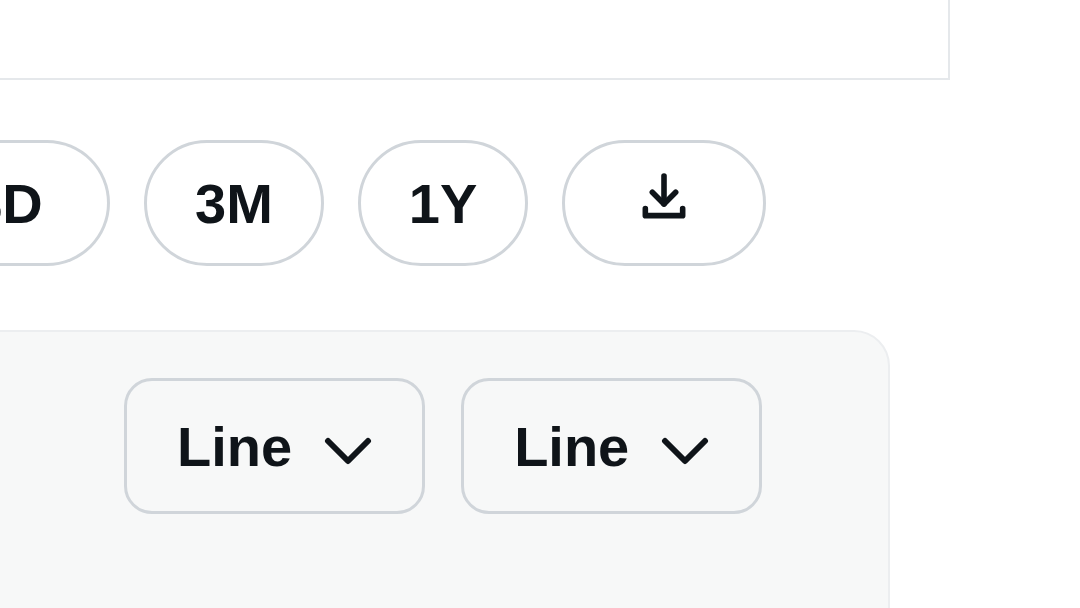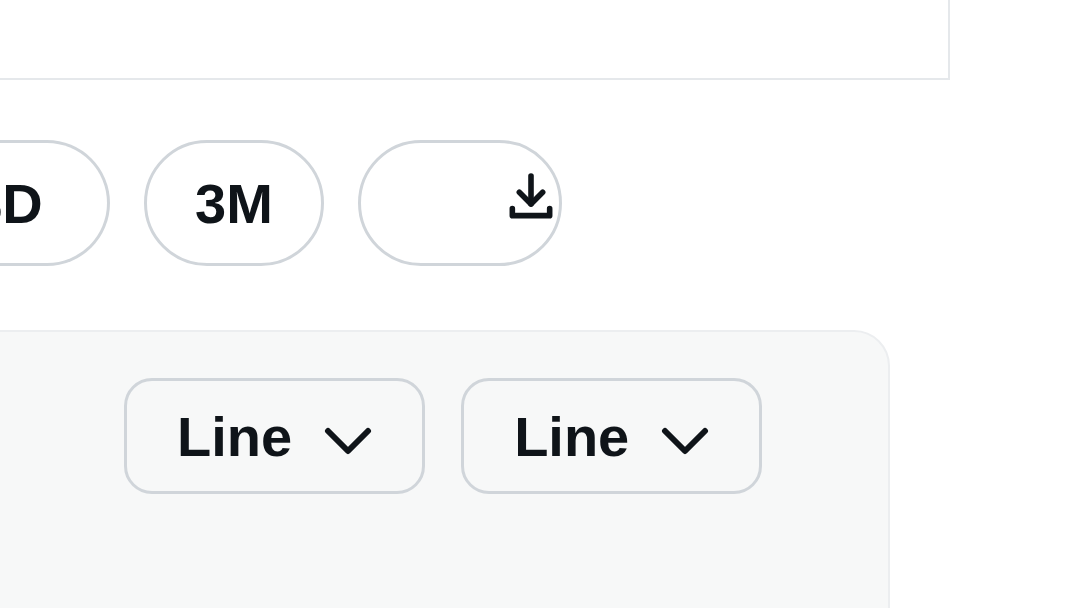--- a/index.html
+++ b/index.html
@@ -32,21 +32,21 @@
       gap: 34px;
       align-items: center;
     }
     .pill-button {
       height: 126px;
       border: 3px solid #d0d5da;
       border-radius: 64px;
       background: #ffffff;
       display: flex;
       align-items: center;
-      justify-content: flex-end;
+      justify-content: center;
       padding: 0 48px;
       cursor: pointer;
       font-size: 56px;
       font-weight: 700;
       color: #0f1419;
       white-space: nowrap;
     }
     .pill-button.partial {
       padding-left: 0;
       padding-right: 48px;
@@ -75,21 +75,21 @@
       border-top-right-radius: 36px;
     }
     .dropdown-row {
       position: absolute;
       top: 46px;
       left: 182px;
       display: flex;
       gap: 36px;
     }
     .dropdown-button {
-      height: 116px;
+      height: 136px;
       border: 3px solid #d0d5da;
       border-radius: 28px;
       background: #f7f8f8;
       display: flex;
       align-items: center;
       justify-content: center;
       gap: 32px;
       padding: 0 50px;
       cursor: pointer;
       font-size: 56px;
@@ -105,20 +105,23 @@
 <body>
 
 <div class="outer-frame"></div>
 
 <div class="pill-row">
   <button class="pill-button partial">
     <span>28D</span>
   </button>
   <button class="pill-button">
     <span>3M</span>
+  </button>
+  <button class="pill-button">
+    <span>1Y</span>
   </button>
   <button class="pill-button icon-only">
     <span>
       <svg class="download-svg" viewBox="0 0 24 24" fill="none" stroke="#0f1419" stroke-width="2.4" stroke-linecap="round" stroke-linejoin="round">
         <path d="M12 3 L12 15"></path>
         <path d="M7 10 L12 15 L17 10"></path>
         <path d="M4 17 L4 20 L20 20 L20 17"></path>
       </svg>
     </span>
   </button>

